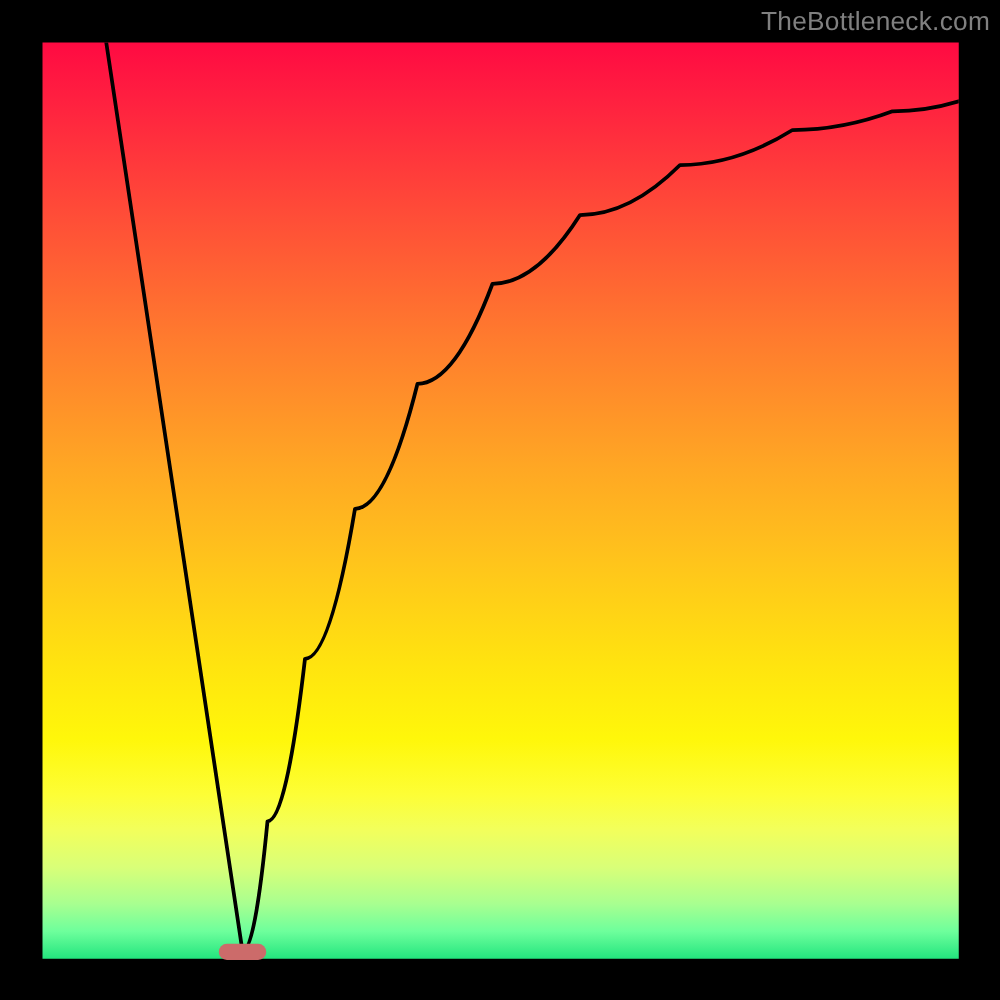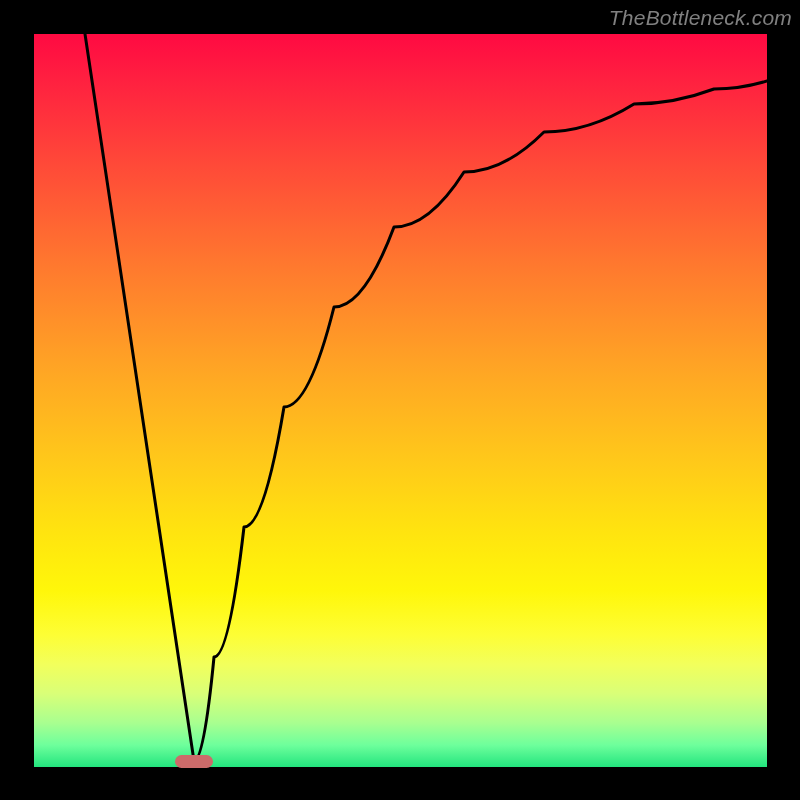--- a/index.html
+++ b/index.html
@@ -46,21 +46,20 @@
     );
   }
   .watermark {
     position: absolute;
     top: 6px;
     right: 8px;
     font-size: 21px;
     color: #808080;
     letter-spacing: 0.2px;
     font-weight: 500;
-    font-style: italic;
   }
   .curve-svg {
     position: absolute;
     inset: 0;
     width: 100%;
     height: 100%;
   }
   .marker {
     position: absolute;
     background: #cc6b6a;

